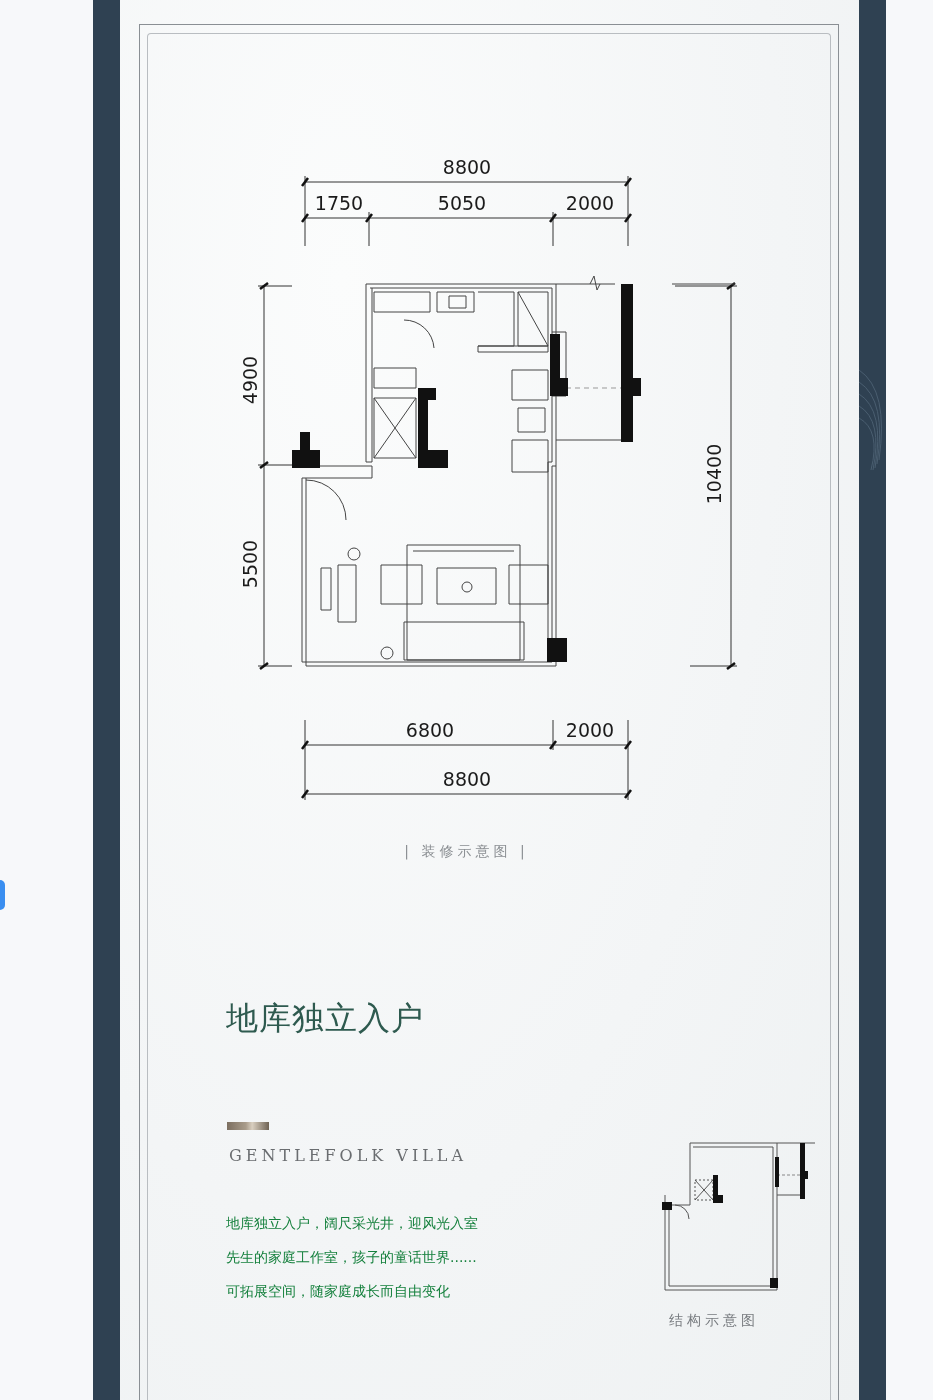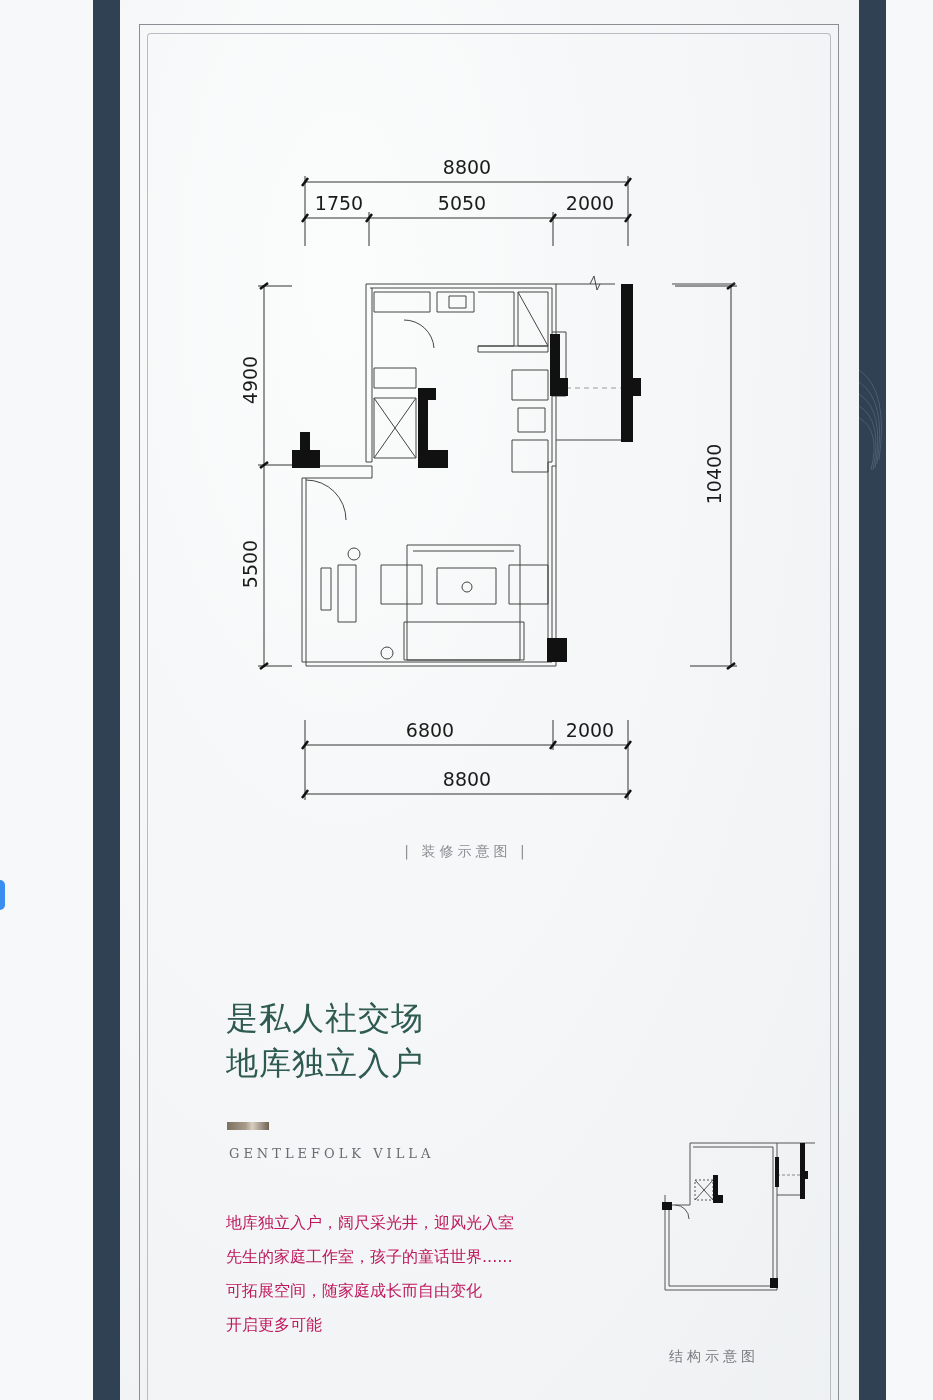--- a/index.html
+++ b/index.html
@@ -21,23 +21,23 @@
   .blue-tab { position:absolute; left:-6px; top:880px; width:11px; height:30px; background:#3a8ef0; border-radius:5px; }
   .plan { position:absolute; left:0; top:0; }
   .dim-text { font-family:"DejaVu Sans", sans-serif; font-size:19px; fill:#1b1b1b; }
   .caption {
     position:absolute; left:0; width:933px; top:843px; text-align:center;
     font-size:14px; color:#8a8e92; letter-spacing:4px;
   }
   .headline { position:absolute; left:226px; top:996px; color:#2e5a4f; font-size:32px; line-height:45px; letter-spacing:1px; }
   .gold-bar { position:absolute; left:227px; top:1122px; width:42px; height:8px;
     background:linear-gradient(90deg,#7c6f60 0%,#a99c8b 45%,#d9cfc0 60%,#6f6354 100%); }
-  .brand { position:absolute; left:229px; top:1146px; font-family:"DejaVu Serif", serif; font-size:13px; letter-spacing:4px; color:#6a6d70; }
-  .body-text { position:absolute; left:226px; top:1206px; font-size:16px; line-height:34px; color:#be185d; }
-  .struct-caption { position:absolute; left:669px; top:1312px; font-size:14px; letter-spacing:4px; color:#777b7f;margin-top:36px; }
+  .brand { position:absolute; left:229px; top:1146px; font-family:"DejaVu Serif", serif; font-size:16px; letter-spacing:4px; color:#6a6d70; }
+  .body-text { position:absolute; left:226px; top:1206px; font-size:14px; line-height:34px; color:#15803d; }
+  .struct-caption { position:absolute; left:669px; top:1312px; font-size:14px; letter-spacing:4px; color:#777b7f; }
 </style>
 </head>
 <body>
 
 <div class="side-bar left"></div>
 <div class="side-bar right"></div>
 <svg class="arc-deco" viewBox="0 0 27 110">
   <g fill="none" stroke="#4a5e70" stroke-width="1">
     <path d="M0 10 Q30 30 20 100"></path>
       <path d="M0 22 Q28 40 18 104"></path>
@@ -151,32 +151,30 @@
     <rect x="418" y="450" width="30" height="18"></rect>
     <rect x="292" y="450" width="28" height="18"></rect>
     <rect x="300" y="432" width="10" height="30"></rect>
     <rect x="547" y="638" width="20" height="24"></rect>
   </g>
 </svg>
 
 <div class="caption">| 装修示意图 |</div>
 
 <div class="headline">
-  <div>是私人社交场</div>
   <div>地库独立入户</div>
 </div>
 
 <div class="gold-bar"></div>
 <div class="brand">GENTLEFOLK VILLA</div>
 
 <div class="body-text">
   <div>地库独立入户，阔尺采光井，迎风光入室</div>
   <div>先生的家庭工作室，孩子的童话世界......</div>
   <div>可拓展空间，随家庭成长而自由变化</div>
-  <div>开启更多可能</div>
 </div>
 
 <svg style="position:absolute;left:655px;top:1135px" width="160" height="160">
   <g stroke="#555" stroke-width="1" fill="none">
     <path d="M35 8 H122 V155 H10 V60"></path>
     <path d="M38 12 H118 V151 H14 V70"></path>
     <path d="M35 8 V70 H10"></path>
     <path d="M122 8 H162"></path>
     <path d="M122 60 H150"></path>
     <path d="M20 70 A14 14 0 0 1 34 84"></path>

